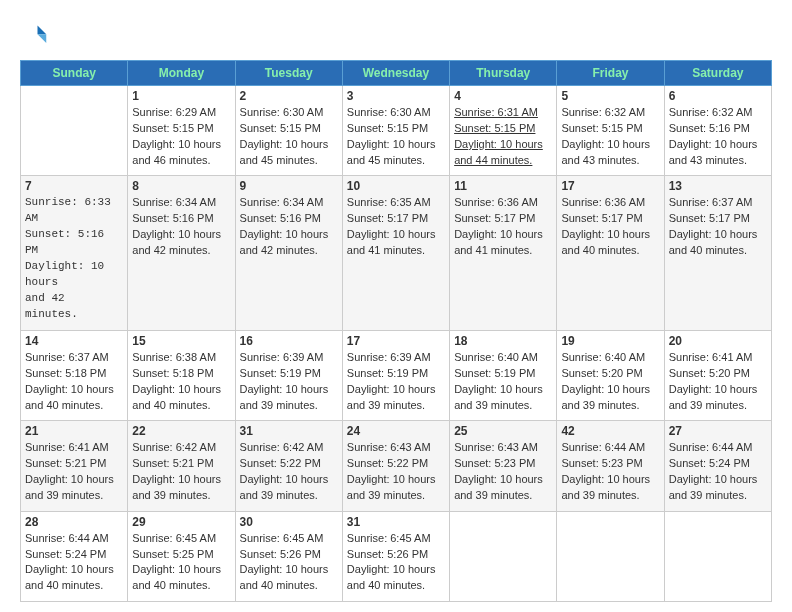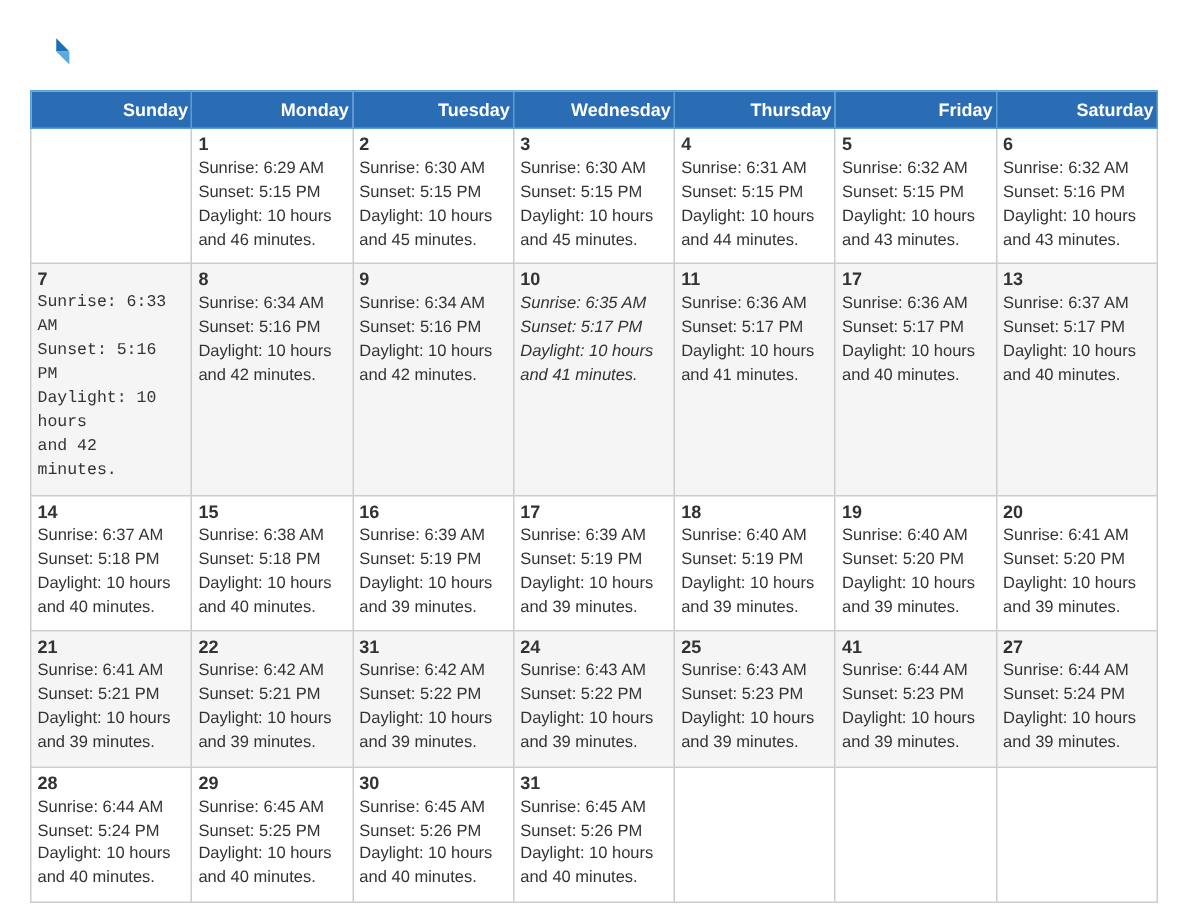--- a/index.html
+++ b/index.html
@@ -56,22 +56,22 @@
     }
     .calendar {
       flex: 1;
       border: 1px solid #ccc;
       border-collapse: collapse;
       width: 100%;
       table-layout: fixed;
     }
     .calendar th {
       background-color: #2a6db5;
-      color: #ffffff;
-      text-align: right;
+      color: #86efac;
+      text-align: center;
       font-size: 12px;
       padding: 5px 2px;
       border: 1px solid #5a9fd4;
     }
     .calendar td {
       border: 1px solid #ccc;
       vertical-align: top;
       padding: 3px 4px;
       font-size: 10px;
       color: #333;
@@ -150,21 +150,21 @@
           </td>
           <td>
             <span class="day-num">3</span>
             <div class="day-info" style="white-space: pre-line;">Sunrise: 6:30 AM
 Sunset: 5:15 PM
 Daylight: 10 hours
 and 45 minutes.</div>
           </td>
           <td>
             <span class="day-num">4</span>
-            <div class="day-info" style="white-space: pre-line;">Sunrise: 6:31 AM
+            <div class="day-info" style="white-space: pre-line; text-decoration: underline;">Sunrise: 6:31 AM
 Sunset: 5:15 PM
 Daylight: 10 hours
 and 44 minutes.</div>
           </td>
           <td>
             <span class="day-num">5</span>
             <div class="day-info" style="white-space: pre-line;">Sunrise: 6:32 AM
 Sunset: 5:15 PM
 Daylight: 10 hours
 and 43 minutes.</div>
@@ -194,21 +194,21 @@
           </td>
           <td>
             <span class="day-num">9</span>
             <div class="day-info" style="white-space: pre-line;">Sunrise: 6:34 AM
 Sunset: 5:16 PM
 Daylight: 10 hours
 and 42 minutes.</div>
           </td>
           <td>
             <span class="day-num">10</span>
-            <div class="day-info" style="white-space: pre-line; font-style: italic;">Sunrise: 6:35 AM
+            <div class="day-info" style="white-space: pre-line;">Sunrise: 6:35 AM
 Sunset: 5:17 PM
 Daylight: 10 hours
 and 41 minutes.</div>
           </td>
           <td>
             <span class="day-num">11</span>
             <div class="day-info" style="white-space: pre-line;">Sunrise: 6:36 AM
 Sunset: 5:17 PM
 Daylight: 10 hours
 and 41 minutes.</div>
@@ -309,21 +309,21 @@
 and 39 minutes.</div>
           </td>
           <td>
             <span class="day-num">25</span>
             <div class="day-info" style="white-space: pre-line;">Sunrise: 6:43 AM
 Sunset: 5:23 PM
 Daylight: 10 hours
 and 39 minutes.</div>
           </td>
           <td>
-            <span class="day-num">41</span>
+            <span class="day-num">42</span>
             <div class="day-info" style="white-space: pre-line;">Sunrise: 6:44 AM
 Sunset: 5:23 PM
 Daylight: 10 hours
 and 39 minutes.</div>
           </td>
           <td>
             <span class="day-num">27</span>
             <div class="day-info" style="white-space: pre-line;">Sunrise: 6:44 AM
 Sunset: 5:24 PM
 Daylight: 10 hours

